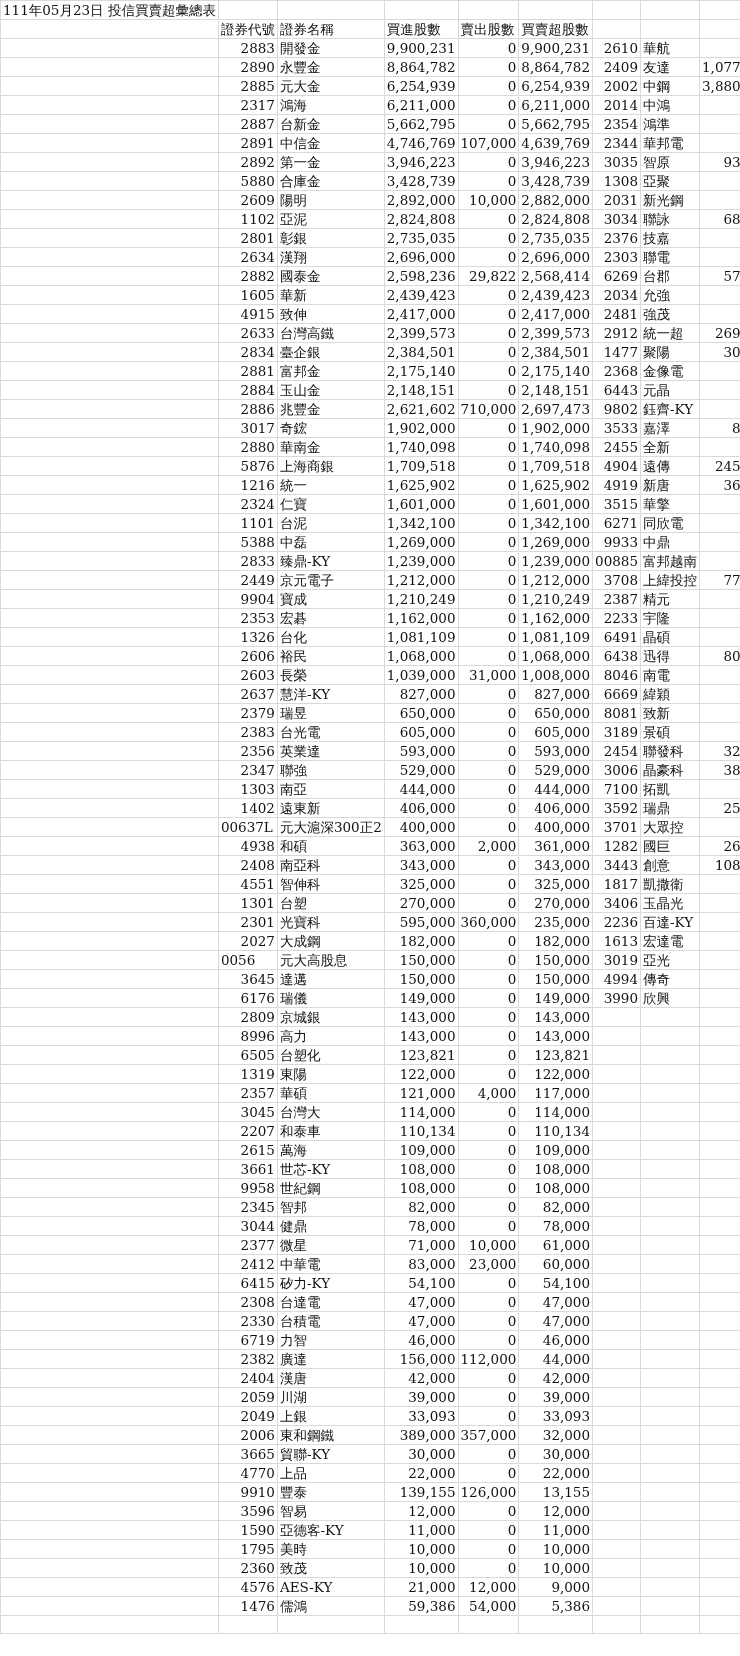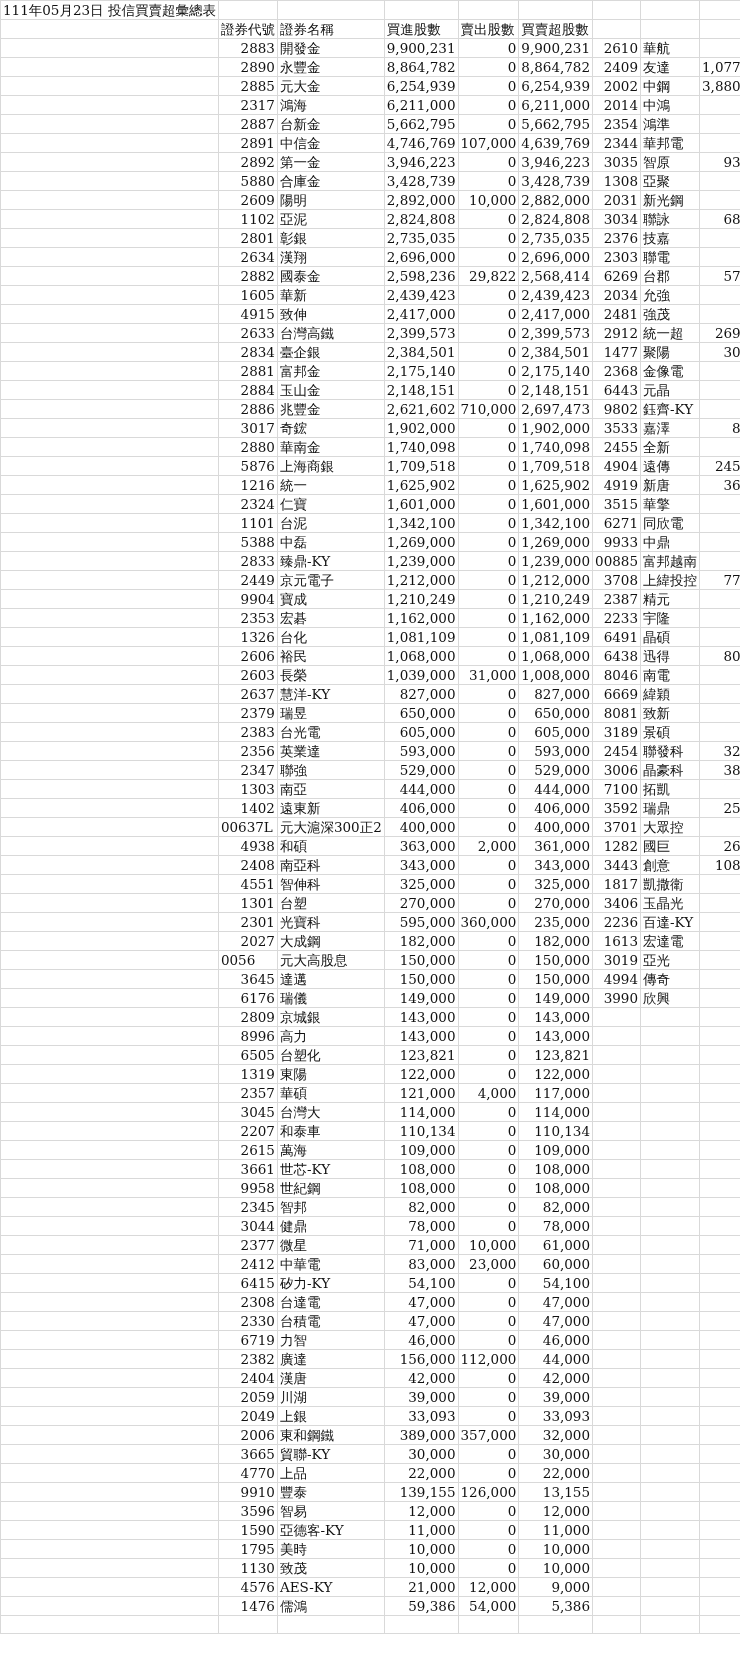--- a/index.html
+++ b/index.html
@@ -930,21 +930,21 @@
           <td class="txt">美時</td>
           <td class="num">10,000</td>
           <td class="num">0</td>
           <td class="num">10,000</td>
           <td></td>
           <td></td>
           <td></td>
         </tr>
         <tr>
           <td></td>
-          <td class="num">1130</td>
+          <td class="num">2360</td>
           <td class="txt">致茂</td>
           <td class="num">10,000</td>
           <td class="num">0</td>
           <td class="num">10,000</td>
           <td></td>
           <td></td>
           <td></td>
         </tr>
         <tr>
           <td></td>

